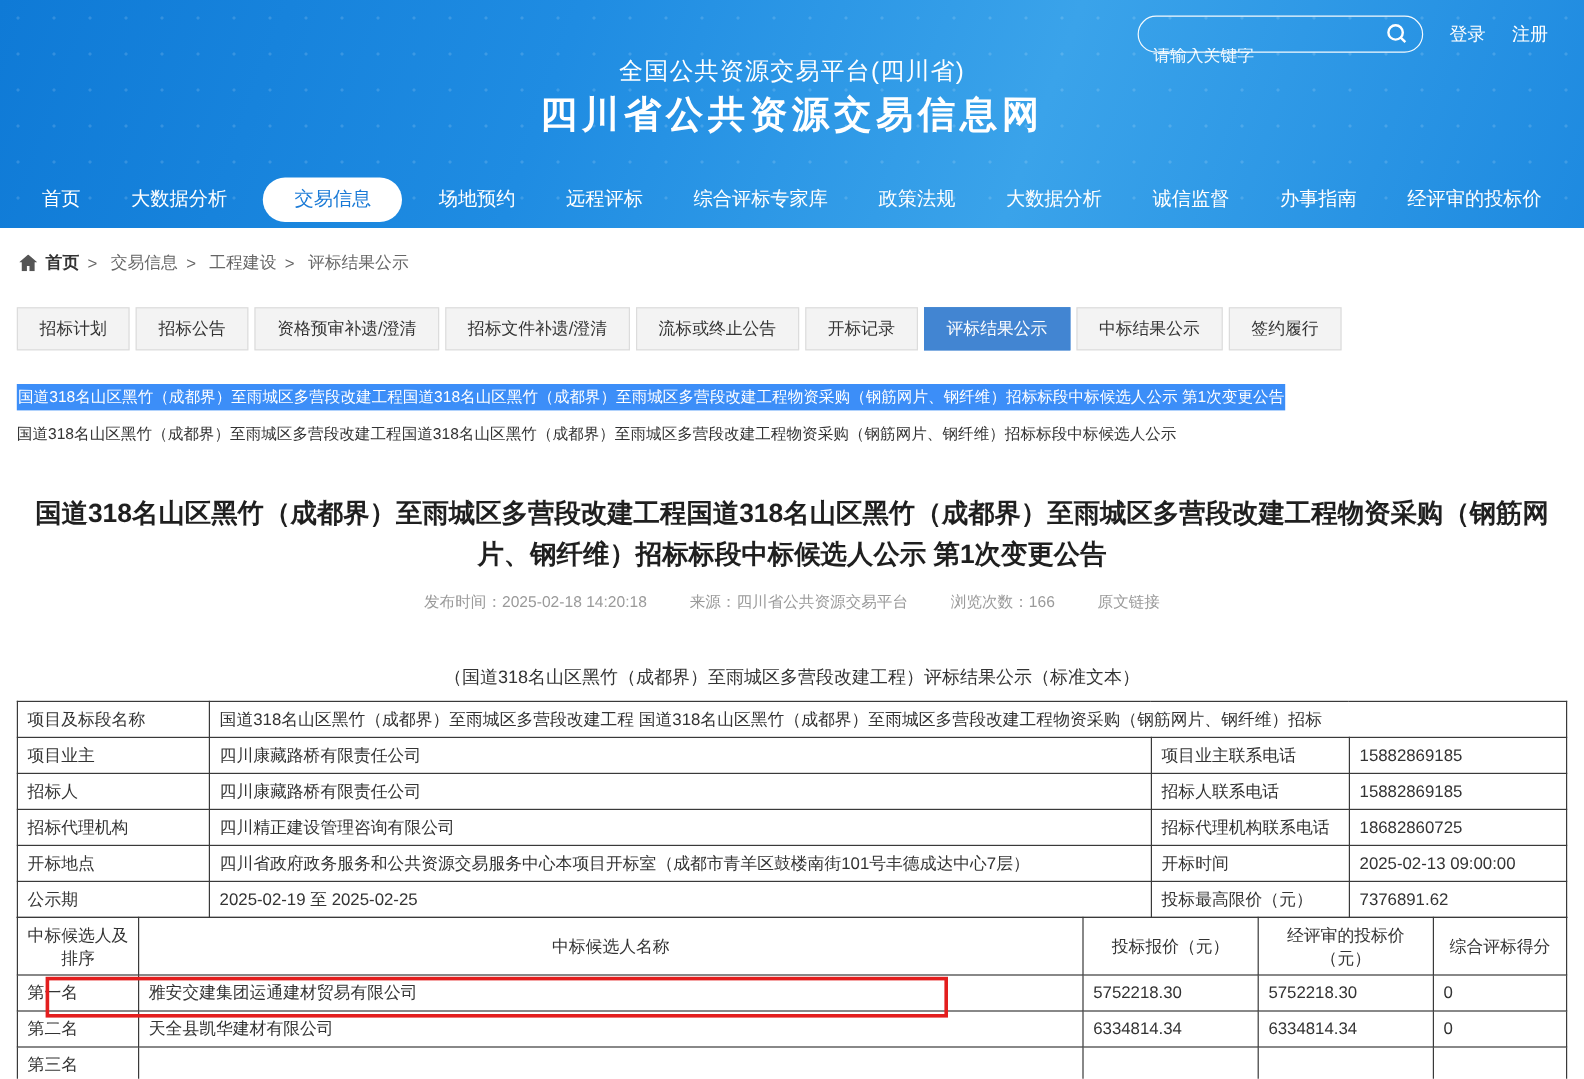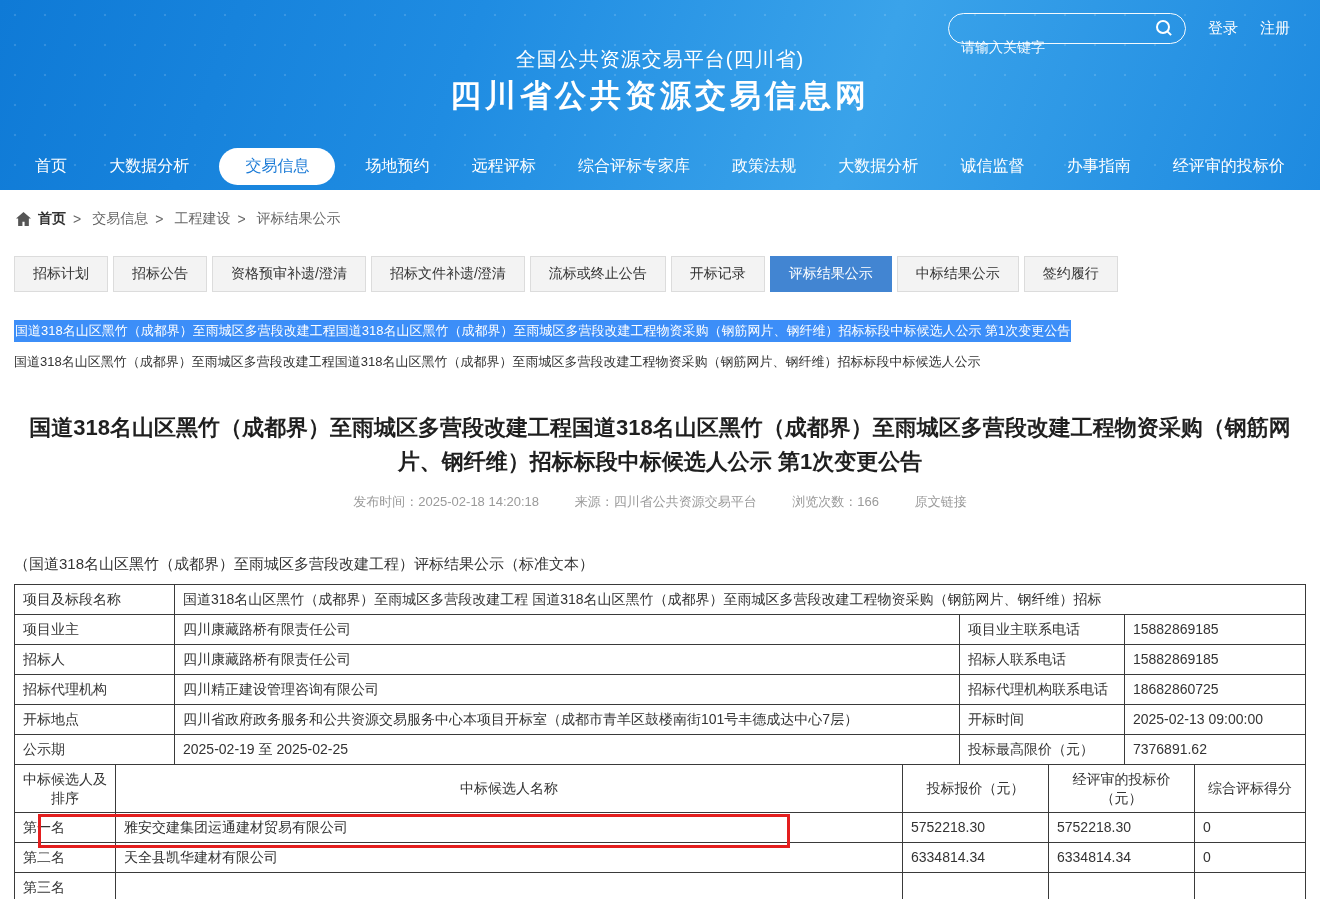--- a/index.html
+++ b/index.html
@@ -51,21 +51,21 @@
   
   .content { padding:0 14px; }
   .sel-line { margin-top:28px; display:inline-block; font-size:13px; color:#fff;
     background:#3c8ef8; padding:2px 1px; cursor:pointer; }
   .plain-line { margin-top:11px; font-size:13px; color:#333; cursor:pointer; }
   .article-title { margin:40px auto 0; max-width:1270px; text-align:center;
     font-size:22px; font-weight:bold; color:#1f1f1f; line-height:34px; }
   .meta { margin-top:14px; text-align:center; font-size:13px; color:#9a9a9a; }
   .meta .group { margin:0 16px; }
   .meta .orig-link { color:#9a9a9a; }
-  .table-title { margin-top:44px; text-align:left; font-size:15px; color:#333; }
+  .table-title { margin-top:44px; text-align:center; font-size:15px; color:#333; }
 
   
   .table-wrap { position:relative; margin-top:10px; }
   table { width:100%; border-collapse:collapse; table-layout:fixed; font-size:14px; color:#333; }
   td,th { border:1px solid #3a3a3a; padding:2px 8px; height:30px; line-height:19px;
     font-weight:normal; overflow:hidden; }
   .info td { text-align:left; }
   .cand { margin-top:-1px; }
   .cand th { height:48px; text-align:center; }
   .cand td { text-align:left; }

